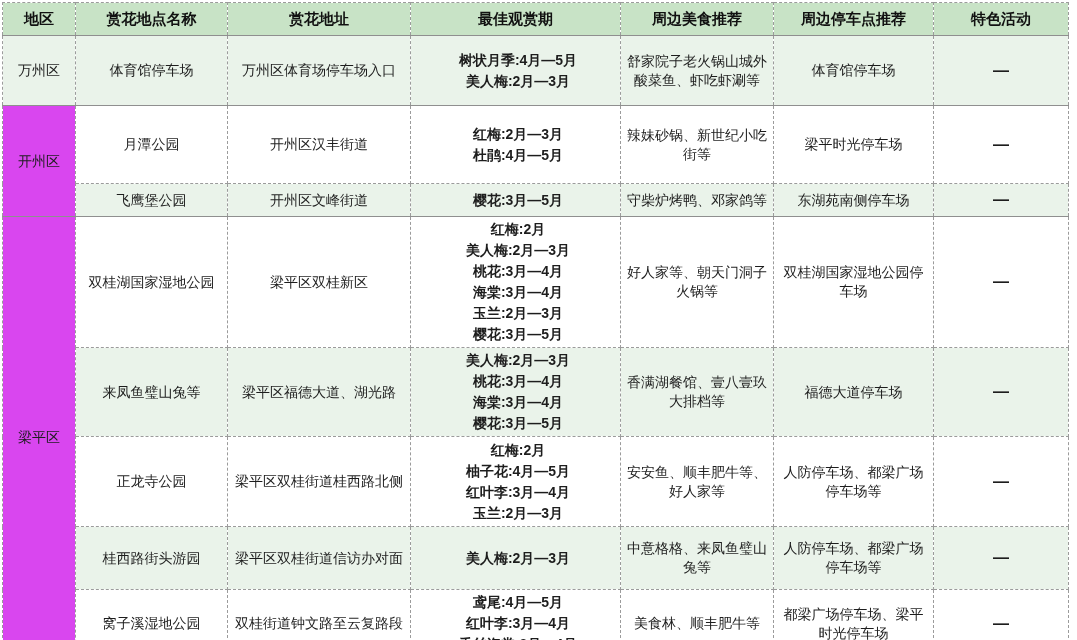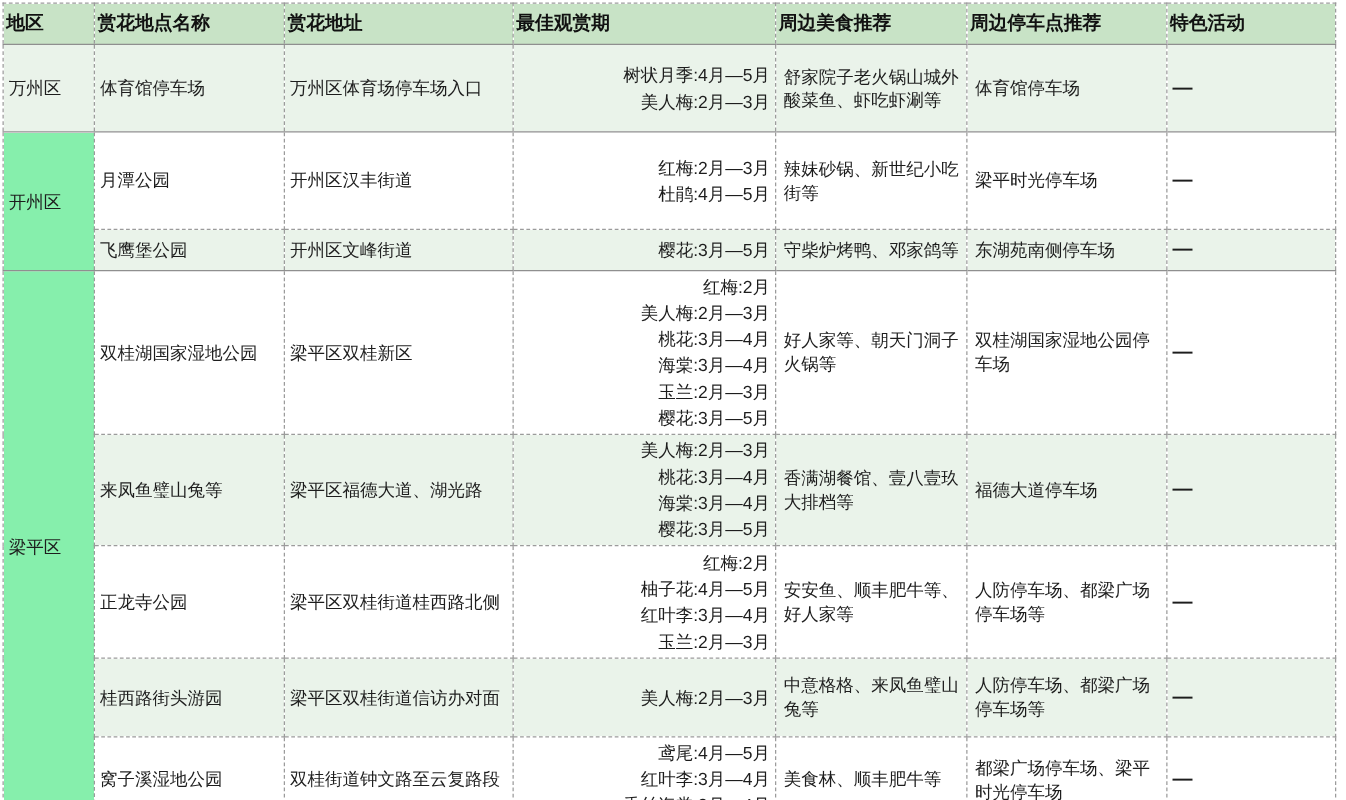--- a/index.html
+++ b/index.html
@@ -17,41 +17,42 @@
   }
   table.flower-table {
     border-collapse: collapse;
     table-layout: fixed;
     width: 1066px;
     margin: 2px 0 0 2px;
   }
   th, td {
     border: 1px dashed #9b9b9b;
     padding: 2px 4px;
-    text-align: left;
+    text-align: center;
     vertical-align: middle;
     font-size: 14px;
     line-height: 1.35;
     overflow: hidden;
   }
   th {
     background: #c8e3c6;
     font-weight: bold;
     font-size: 15px;
     color: #111;
     padding: 5px 2px;
   }
   tr.tint td { background: #eaf3ea; }
-  td.district-cell { background: #86efac; font-size: 14px; }
+  td.district-cell { background: #d946ef; font-size: 14px; }
   tr.section-top td { border-top: 1px solid #8f8f8f; }
   td.period-cell {
-    text-align: right;
+    text-align: center;
     white-space: pre-line;
     padding-left: 9px;
     line-height: 1.5;
+    font-weight: bold;
   }
   td.activity-cell { font-size: 16px; font-weight: bold; letter-spacing: 0; }
   td.food-cell, td.parking-cell { padding-left: 6px; padding-right: 6px; }
 </style>
 </head>
 <body>
 
 <div class="page">
   <table class="flower-table">
     <colgroup>

